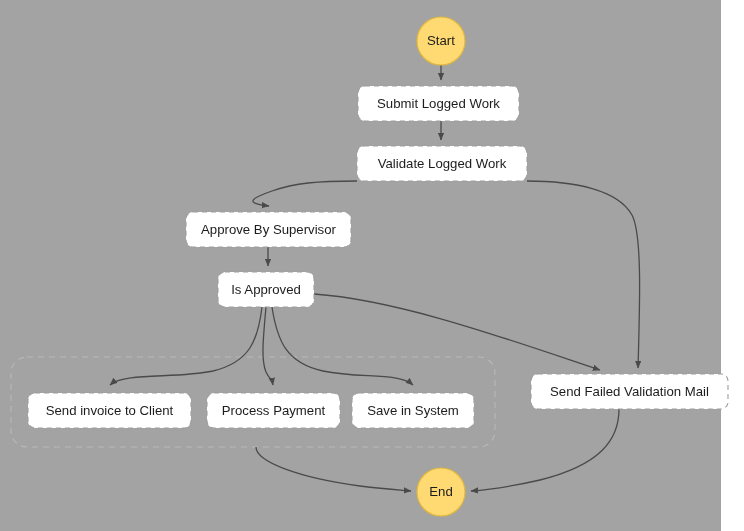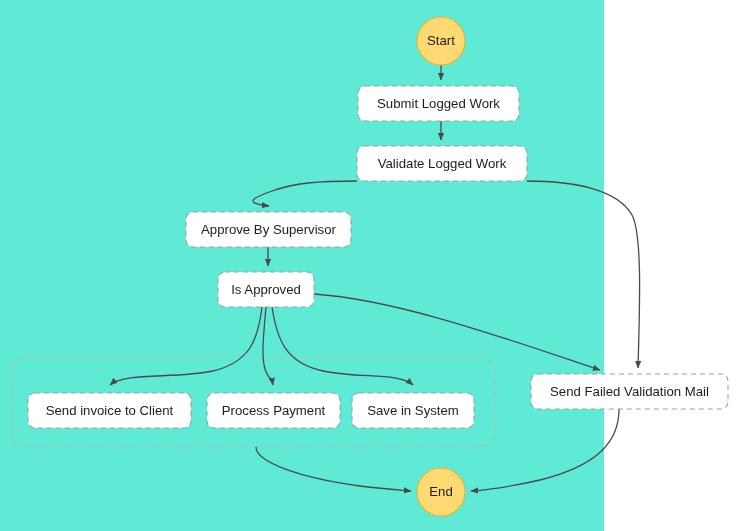--- a/index.html
+++ b/index.html
@@ -8,23 +8,23 @@
     background: #ffffff;
   }
   body {
     width: 744px;
     height: 531px;
     font-family: "Liberation Sans", sans-serif;
     overflow: hidden;
   }
   #flowchart-root {
     position: relative;
-    width: 604px;
+    width: 721px;
     height: 531px;
-    background: #5eead4;
+    background: #a3a3a3;
   }
   svg.diagram {
     display: block;
     width: 744px;
     height: 531px;
   }
   .node-rect {
     fill: #ffffff;
     stroke: #9e9e9e;
     stroke-width: 1.1px;

